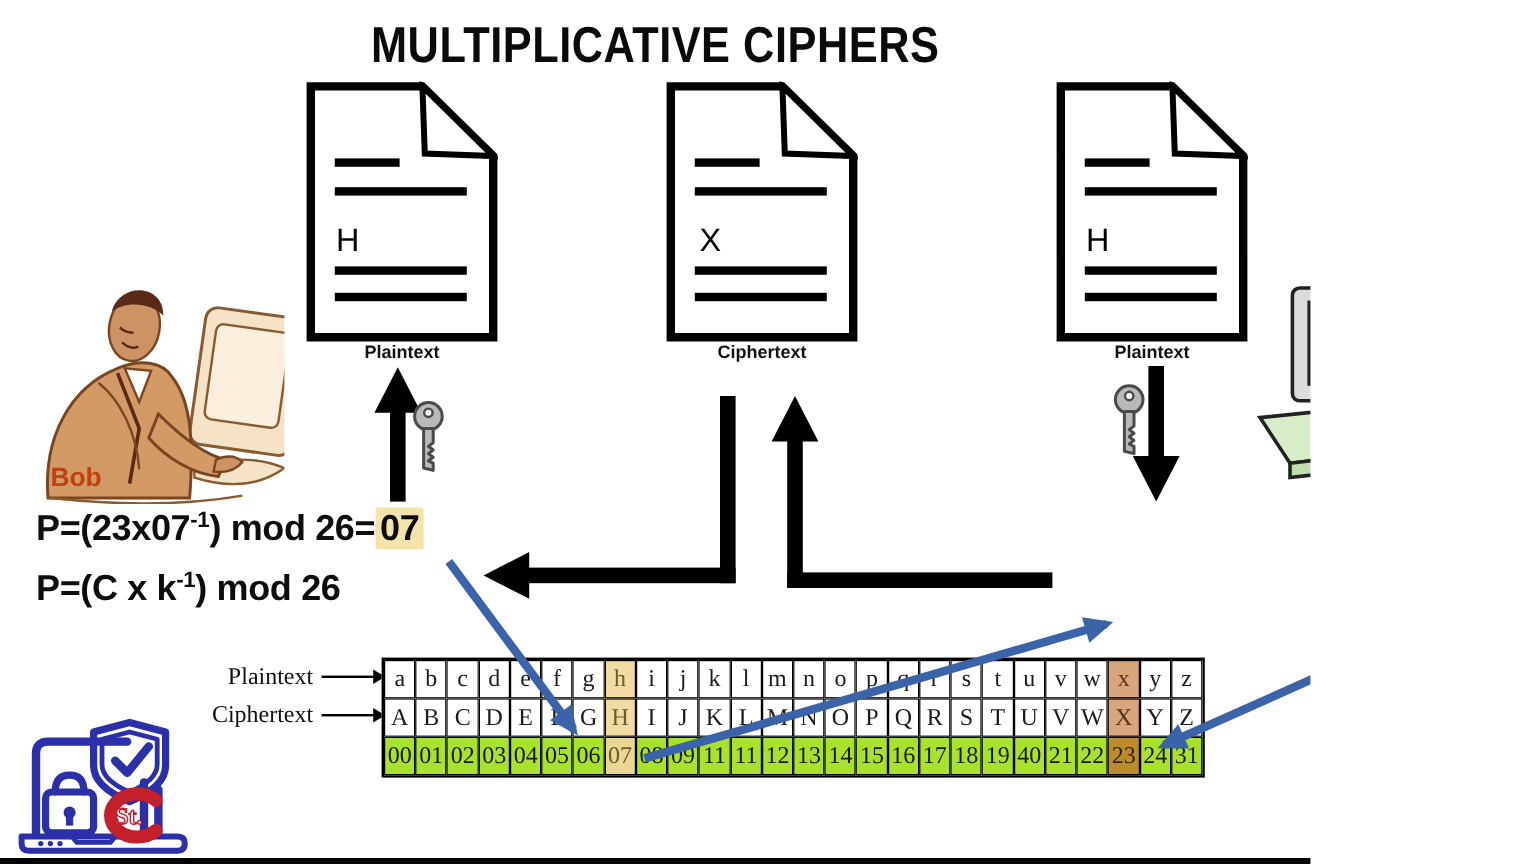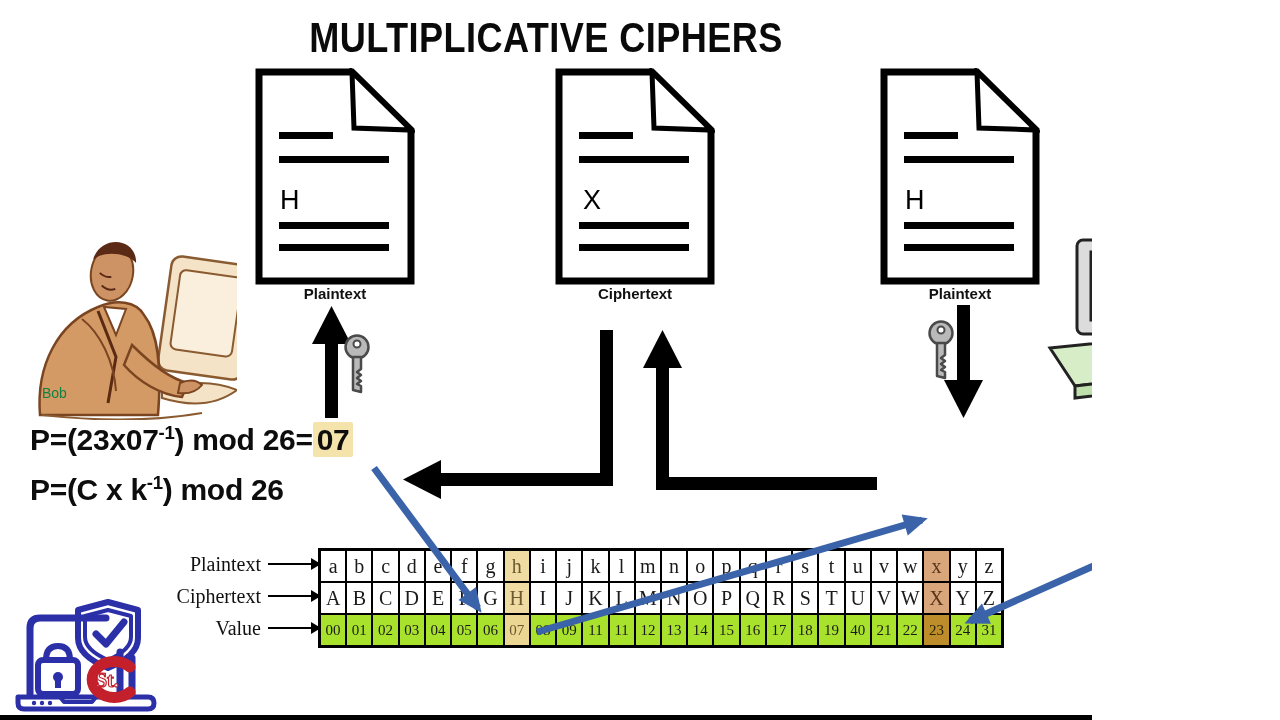--- a/index.html
+++ b/index.html
@@ -6,32 +6,32 @@
   #stage{position:relative;width:1092px;height:720px;background:#ffffff;overflow:hidden;
          font-family:"Liberation Sans",sans-serif;}
   .abs{position:absolute;}
   
   #title{left:0;right:0;top:14px;text-align:center;font-size:42px;font-weight:600;color:#0a0a0a;
          transform:scaleX(.86);letter-spacing:.5px;}
   
   .doc{width:160px;height:217px;}
   .doc-label{width:160px;text-align:center;font-size:15px;font-weight:600;color:#111;}
   
-  .actor-label{font-size:14px;font-weight:400;color:#15803d;}
+  .actor-label{font-size:22px;font-weight:700;color:#c2410c;}
   
   .formula{font-size:30px;font-weight:600;color:#0d0d0d;white-space:nowrap;letter-spacing:-.3px;}
   .formula sup{font-size:62%;font-weight:600;}
   .hl-wheat{background:#F5E3AC;padding:1px 4px;border-radius:2px;}
   .hl-salmon{background:#DCA47F;padding:1px 6px;border-radius:2px;color:#5a2d0c;}
   
   #cipher-table{display:grid;grid-template-columns:repeat(26,1fr);grid-auto-rows:32px;
      width:682px;border:2px solid #000;background:#fff;box-sizing:content-box;}
   .tcell{border:1px solid #000;display:flex;align-items:center;justify-content:center;
      font-family:"Liberation Serif",serif;font-size:20px;color:#1a1a1a;background:#fff;overflow:hidden;}
-  .vcell{background:#A8E22D;font-size:15px;}
+  .vcell{background:#A8E22D;font-size:20px;}
   .wheat{background:#F0DCA2;color:#6b5a2f;}
   .wheat-v{background:#EBD693;color:#6b5a2f;}
   .salmon{background:#D9A67C;color:#5a3418;}
   .gold{background:#BD8D2B;color:#2e2408;}
   
   .rowlab{display:flex;align-items:center;justify-content:flex-end;gap:7px;width:170px;height:30px;
      font-family:"Liberation Serif",serif;font-size:20px;color:#111;}
   .lab-arrow{position:relative;width:44px;height:2px;background:#000;flex:0 0 auto;}
   .lab-arrow::after{content:"";position:absolute;right:-9px;top:-5px;border-left:10px solid #000;
      border-top:6px solid transparent;border-bottom:6px solid transparent;}
@@ -174,24 +174,20 @@
 
   <div class="abs formula" style="left:30px;top:422px;"><span>P=(23x07</span><sup>-1</sup><span>) mod 26=</span><span class="hl-wheat">07</span></div>
   <div class="abs formula" style="left:30px;top:472px;"><span>P=(C x k</span><sup>-1</sup><span>) mod 26</span></div>
 
   <div class="abs rowlab" style="left:142px;top:549px;">
     <span>Plaintext</span>
     <span class="lab-arrow"></span>
   </div>
   <div class="abs rowlab" style="left:142px;top:581px;">
     <span>Ciphertext</span>
-    <span class="lab-arrow"></span>
-  </div>
-  <div class="abs rowlab" style="left:142px;top:613px;">
-    <span>Value</span>
     <span class="lab-arrow"></span>
   </div>
 
   <div id="cipher-table" class="abs" style="left:318px;top:548px;">
       <div class="tcell">a</div>
       <div class="tcell">b</div>
       <div class="tcell">c</div>
       <div class="tcell">d</div>
       <div class="tcell">e</div>
       <div class="tcell">f</div>

